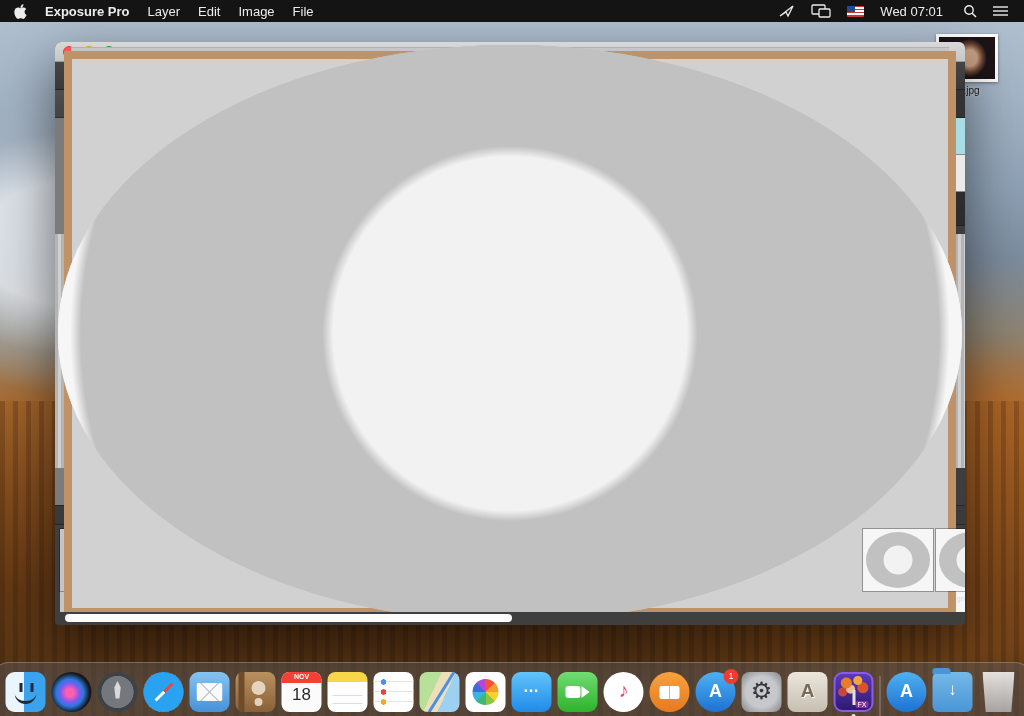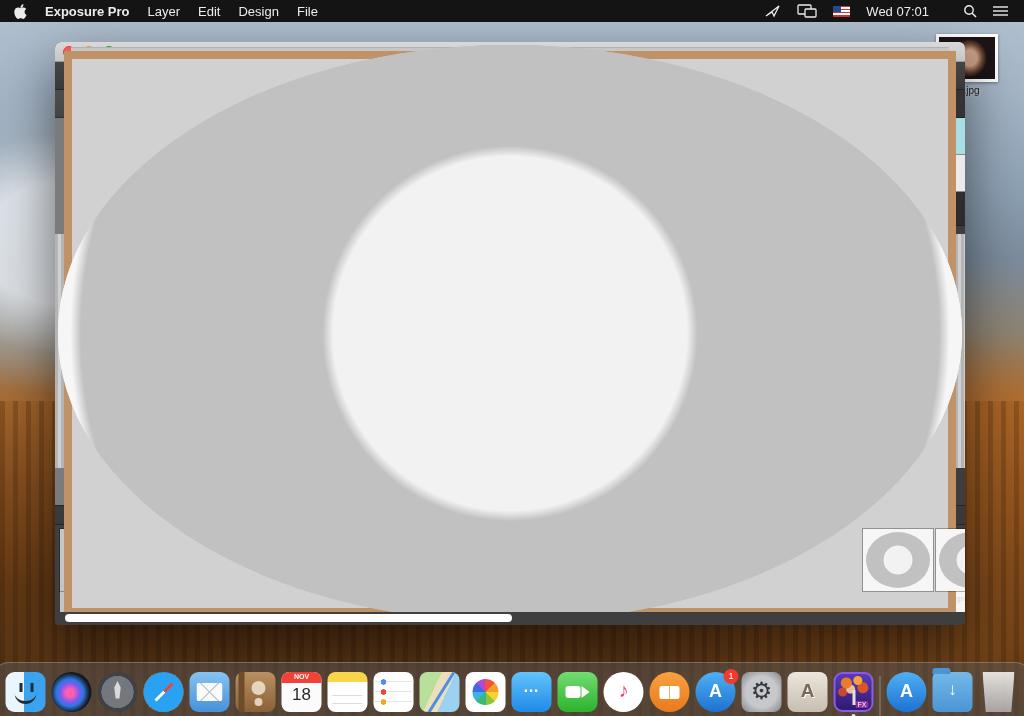--- a/index.html
+++ b/index.html
@@ -23,21 +23,21 @@
   #menubar { position:absolute; left:0; top:0; width:100%; height:22px; background:#141414;
     display:flex; align-items:center; color:#ececec; font-size:13px; z-index:50; }
   #menubar .apple { margin:0 18px 0 14px; display:flex; }
   #menubar .app-name { font-weight:bold; margin-right:18px; }
   #menubar .menu-item { margin-right:18px; }
   #menubar .spacer { flex:1; }
   .mb-ico { margin-right:16px; display:flex; align-items:center; }
   .us-flag { width:17px; height:11px; border-radius:1px;
     background:linear-gradient(180deg,#c33 0 1.5px,#fff 1.5px 3px,#c33 3px 4.5px,#fff 4.5px 6px,#c33 6px 7.5px,#fff 7.5px 9px,#c33 9px); position:relative; }
   .us-flag::after { content:""; position:absolute; left:0; top:0; width:8px; height:6px; background:#224a8c; }
-  #menubar .clock { margin-right:34px; }
+  #menubar .clock { margin-right:20px; }
 
   
   #desktop-file { position:absolute; left:936px; top:34px; z-index:5; text-align:center; }
   #desktop-file .dthumb { width:62px; height:48px; background:#fff; padding:3px;
     box-shadow:0 1px 3px rgba(0,0,0,.4); }
   #desktop-file .dthumb-inner { width:100%; height:100%;
     background:radial-gradient(ellipse 18px 20px at 55% 50%, #caa186 0 40%, #6b4634 70%, #1c1416 95%), #171215; }
   #desktop-file .dlabel { font-size:10px; color:#222; margin-top:3px; text-shadow:0 0 3px rgba(255,255,255,.6); }
 
   
@@ -280,21 +280,21 @@
 
   <div id="menubar">
     <span class="apple">
       <svg width="13" height="15" viewBox="0 0 14 17">
           <path fill="#ececec" d="M11.6 9.1c0-2.2 1.8-3.2 1.9-3.3-1-1.5-2.6-1.7-3.2-1.7-1.4-.1-2.6.8-3.3.8-.7 0-1.7-.8-2.8-.8-1.4 0-2.8.8-3.5 2.1-1.5 2.6-.4 6.5 1 8.6.7 1 1.6 2.2 2.7 2.1 1.1 0 1.5-.7 2.8-.7 1.3 0 1.7.7 2.8.7 1.2 0 1.9-1 2.6-2.1.8-1.2 1.2-2.4 1.2-2.4s-2.2-.9-2.2-3.3zM9.4 3c.6-.7 1-1.7.9-2.7-.9 0-1.9.6-2.5 1.3-.6.6-1 1.6-.9 2.6 1 .1 2-.5 2.5-1.2z"></path>
         </svg>
     </span>
     <span class="app-name">Exposure Pro</span>
     <span class="menu-item">Layer</span>
     <span class="menu-item">Edit</span>
-    <span class="menu-item">Design</span>
+    <span class="menu-item">Image</span>
     <span class="menu-item">File</span>
     <span class="spacer"></span>
     <span class="mb-ico">
       <svg width="16" height="14" viewBox="0 0 16 14">
           <path fill="none" stroke="#ececec" stroke-width="1.3" d="M1 12 L14 2 L9 12 L7 8 Z"></path>
         </svg>
     </span>
     <span class="mb-ico">
       <svg width="20" height="14" viewBox="0 0 20 14">
           <rect x="1" y="1" width="13" height="9" rx="1" fill="none" stroke="#ececec" stroke-width="1.3"></rect>

